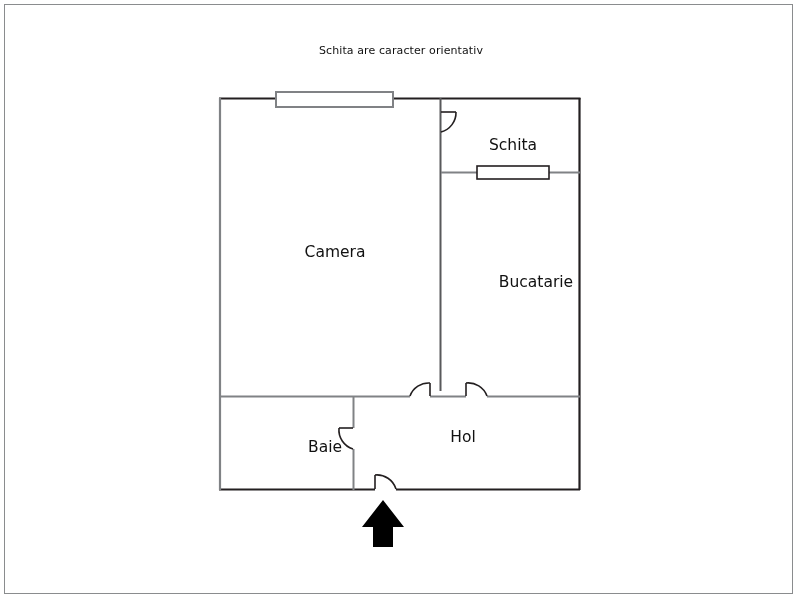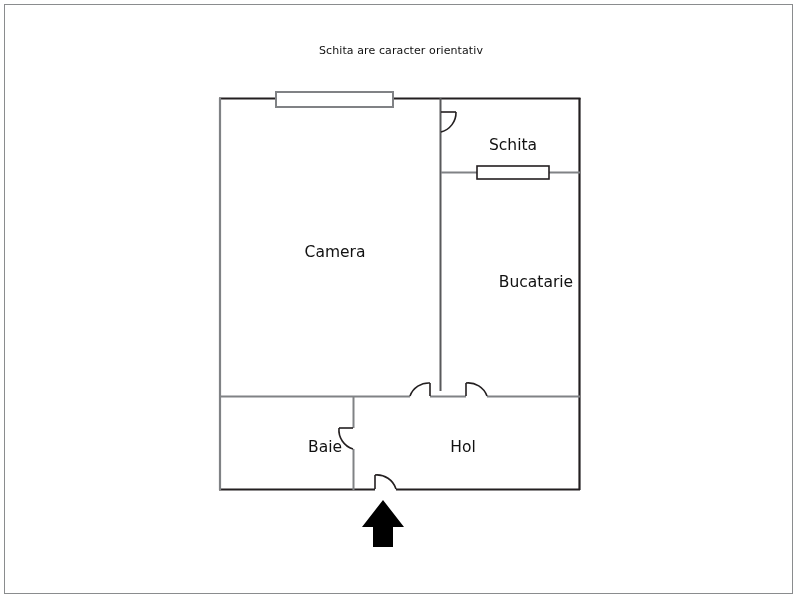--- a/index.html
+++ b/index.html
@@ -136,15 +136,15 @@
   </svg>
 
   <div class="room-label" style="left:335px; top:252px;">Camera</div>
 
   <div class="room-label" style="left:513px; top:145px;">Schita</div>
 
   <div class="room-label" style="left:513px; top:282px;margin-left:23px;">Bucatarie</div>
 
   <div class="room-label" style="left:285px; top:447px;margin-left:40px;">Baie</div>
 
-  <div class="room-label" style="left:463px; top:447px;">Hol</div>
+  <div class="room-label" style="left:463px; top:437px;">Hol</div>
 
 </div>
 
 </body></html>

